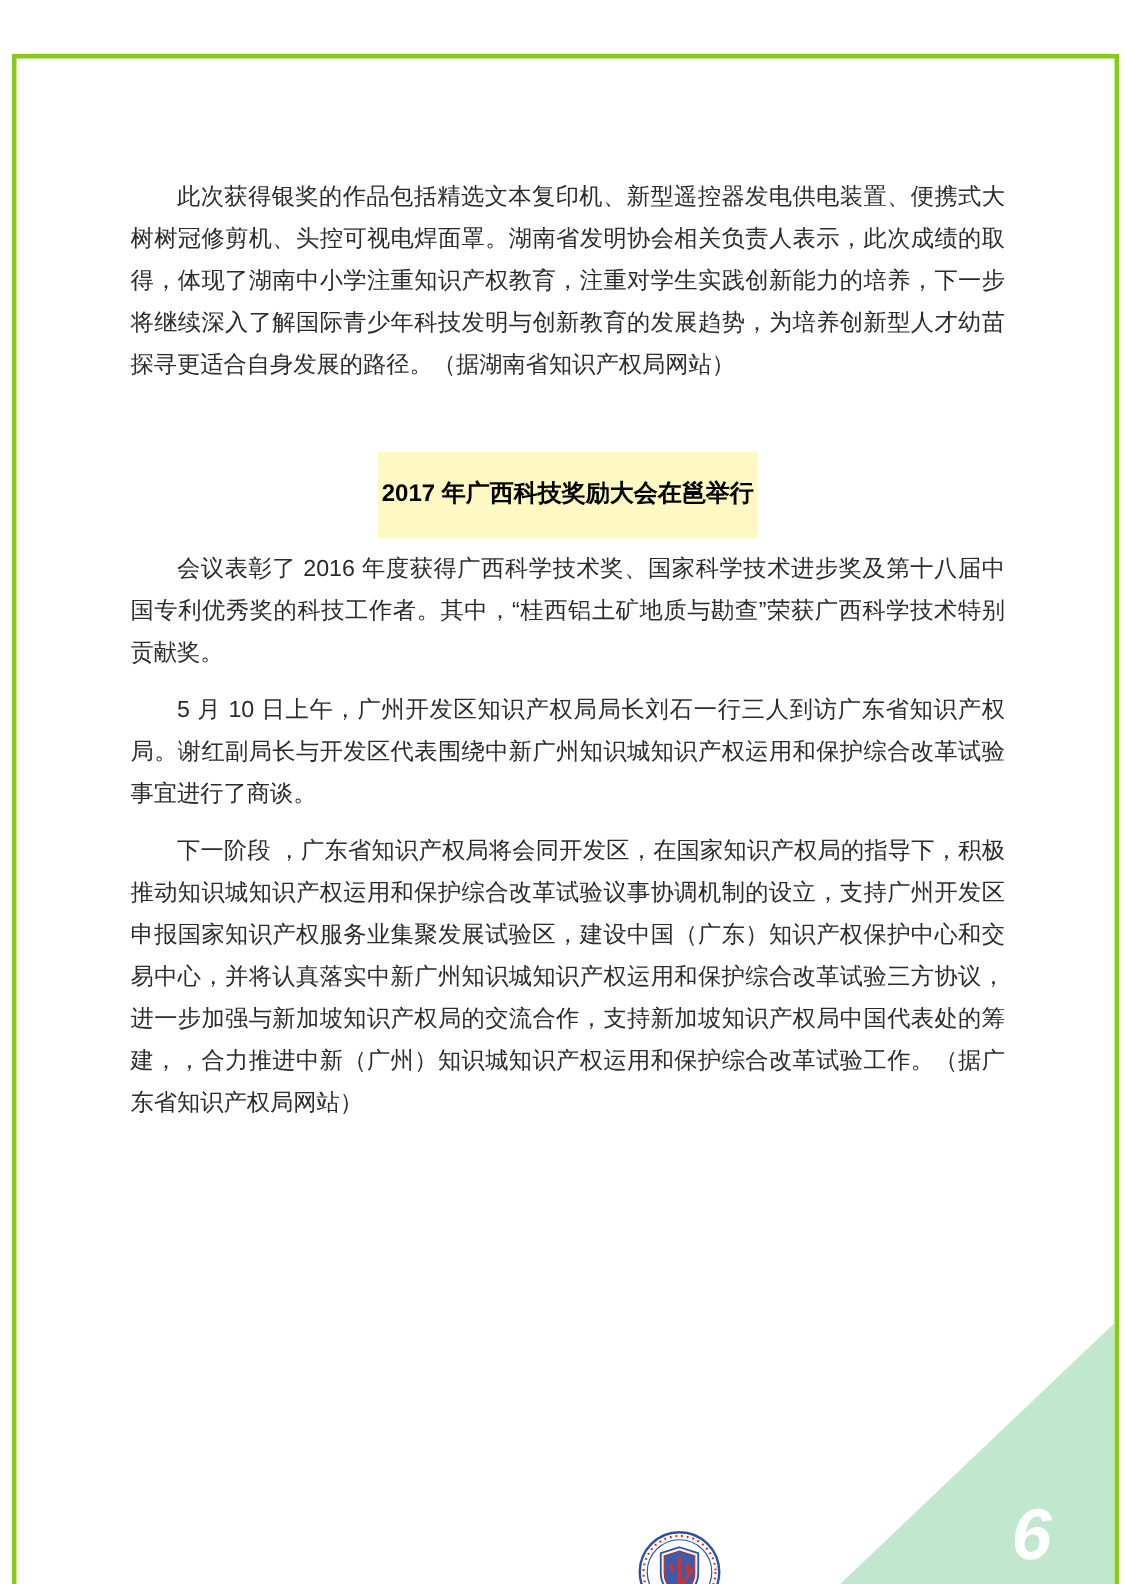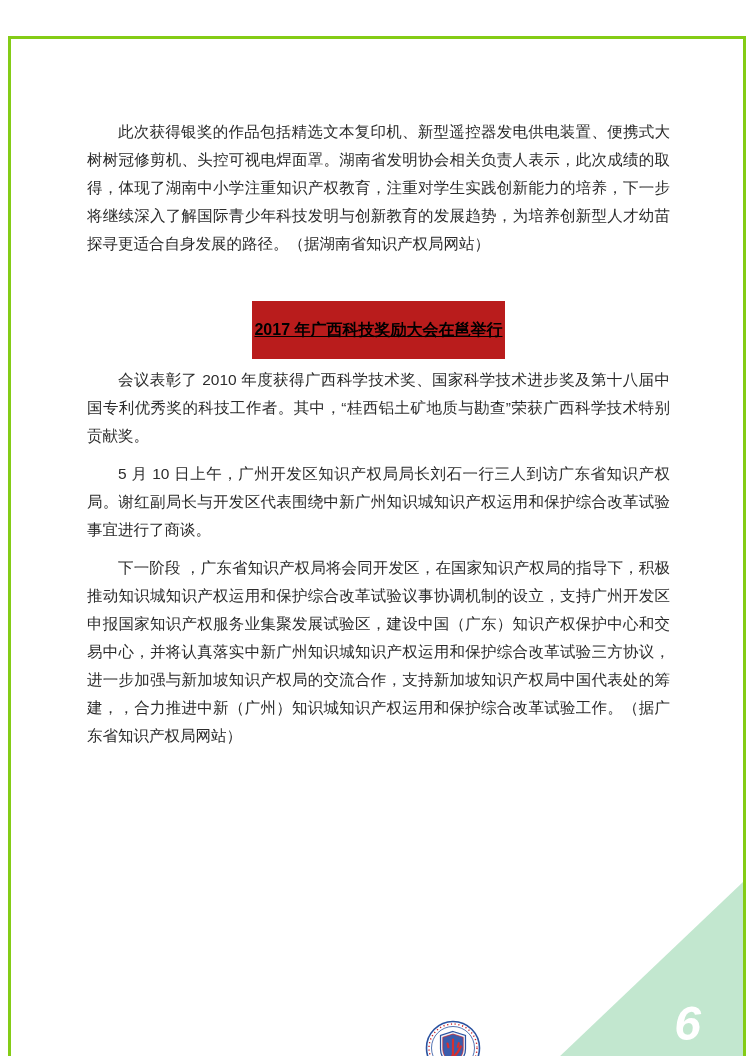--- a/index.html
+++ b/index.html
@@ -14,22 +14,22 @@
   .content{
     position:absolute;left:76px;top:79px;width:583px;
     font-size:15.5px;line-height:28px;color:#2b2b2b;
     text-align:justify;
   }
   .para{margin:0 0 10px 0;text-indent:2em;}
   .heading-row{text-align:center;margin:0;text-indent:0;}
   .heading-row.h1{margin-top:43px;margin-bottom:7px;}
   .heading-row.h2{margin-top:39px;margin-bottom:9px;}
   .hl{
-    display:inline-block;background:#b91c1c;color:#000000;
-    font-weight:bold;font-size:16px;line-height:26px;padding:16px 2px;text-decoration:underline;
+    display:inline-block;background:#fef9c3;color:#000000;
+    font-weight:bold;font-size:16px;line-height:26px;padding:16px 2px;
   }
   .corner-triangle{
     position:absolute;right:0;bottom:0;width:206px;height:196px;
     background:#c2e7cf;
     -webkit-clip-path:polygon(100% 0,100% 100%,0 100%);
     clip-path:polygon(100% 0,100% 100%,0 100%);
     z-index:1;
   }
   .page-number{
     position:absolute;right:42px;bottom:30px;z-index:2;
@@ -57,21 +57,21 @@
 
   <div class="content">
 
     <p class="para">此次获得银奖的作品包括精选文本复印机、新型遥控器发电供电装置、便携式大树树冠修剪机、头控可视电焊面罩。湖南省发明协会相关负责人表示，此次成绩的取得，体现了湖南中小学注重知识产权教育，注重对学生实践创新能力的培养，下一步将继续深入了解国际青少年科技发明与创新教育的发展趋势，为培养创新型人才幼苗探寻更适合自身发展的路径。（据湖南省知识产权局网站）</p>
 
     <div class="heading-row h1">
       <span class="hl">2017 年广西科技奖励大会在邕举行</span>
     </div>
 
 
-    <p class="para">会议表彰了 2010 年度获得广西科学技术奖、国家科学技术进步奖及第十八届中国专利优秀奖的科技工作者。其中，“桂西铝土矿地质与勘查”荣获广西科学技术特别贡献奖。</p>
+    <p class="para">会议表彰了 2016 年度获得广西科学技术奖、国家科学技术进步奖及第十八届中国专利优秀奖的科技工作者。其中，“桂西铝土矿地质与勘查”荣获广西科学技术特别贡献奖。</p>
 
 
 
     <p class="para">5 月 10 日上午，广州开发区知识产权局局长刘石一行三人到访广东省知识产权局。谢红副局长与开发区代表围绕中新广州知识城知识产权运用和保护综合改革试验事宜进行了商谈。</p>
 
     <p class="para">下一阶段 ，广东省知识产权局将会同开发区，在国家知识产权局的指导下，积极推动知识城知识产权运用和保护综合改革试验议事协调机制的设立，支持广州开发区申报国家知识产权服务业集聚发展试验区，建设中国（广东）知识产权保护中心和交易中心，并将认真落实中新广州知识城知识产权运用和保护综合改革试验三方协议，进一步加强与新加坡知识产权局的交流合作，支持新加坡知识产权局中国代表处的筹建，，合力推进中新（广州）知识城知识产权运用和保护综合改革试验工作。（据广东省知识产权局网站）</p>
 
   </div>
 
   <div class="corner-triangle"></div>

